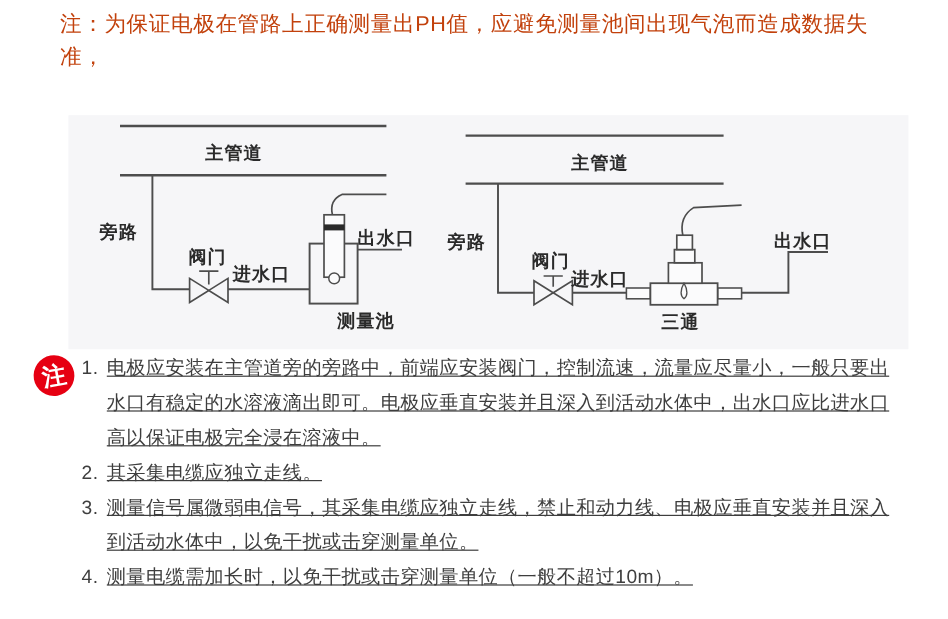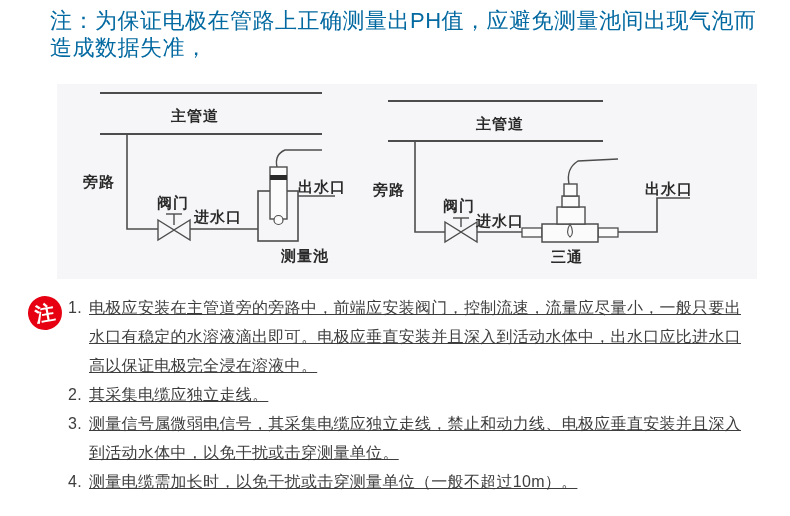--- a/index.html
+++ b/index.html
@@ -1,25 +1,25 @@
 <!DOCTYPE html>
 <html><head>
 <meta charset="utf-8">
 <style>
   * { margin:0; padding:0; box-sizing:border-box; }
   html,body { width:790px; height:516px; background:#ffffff; font-family:"Liberation Sans", sans-serif; }
   body { position:relative; overflow:hidden; }
 
   .note-header {
     position:absolute; left:50px; top:7px; width:710px;
-    font-size:22px; line-height:27px; color:#0369a1; letter-spacing:0.5px;
+    font-size:18px; line-height:27px; color:#c2410c; letter-spacing:0.5px;
   }
 
   .panel {
-    position:absolute; left:57px; top:84px; width:700px; height:195px;
+    position:absolute; left:57px; top:96px; width:700px; height:195px;
     background:#f6f6f8;
   }
   .panel svg { position:absolute; left:0; top:0; }
   .dlabel {
     position:absolute; transform:translate(-50%,-50%);
     font-weight:bold; font-size:15px; color:#2a2a2a; white-space:nowrap;
     letter-spacing:1px;
   }
 
   .note-badge {

